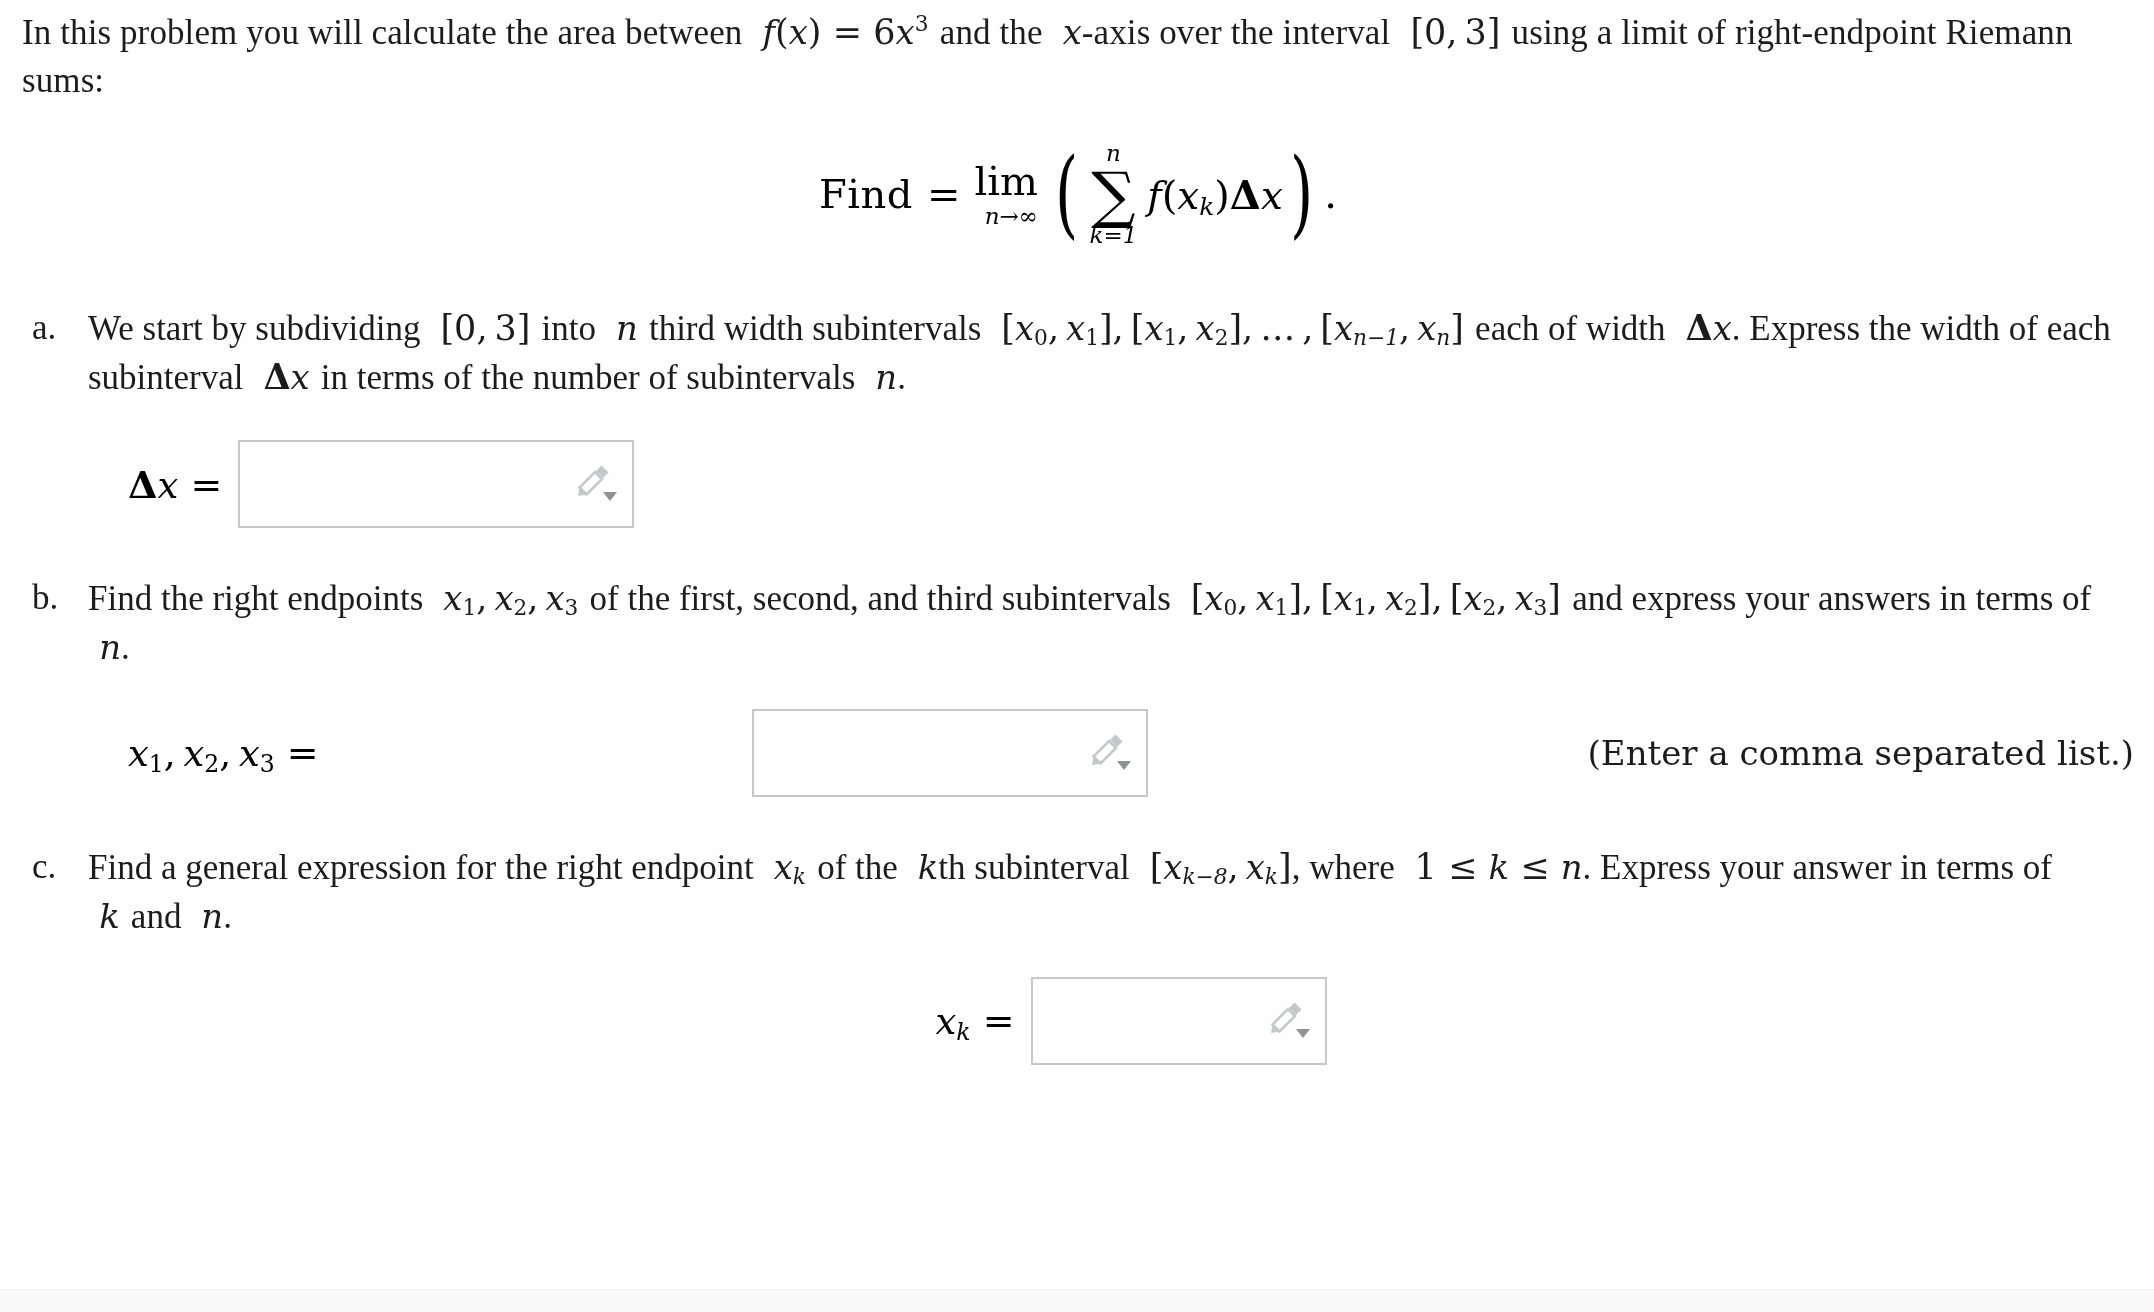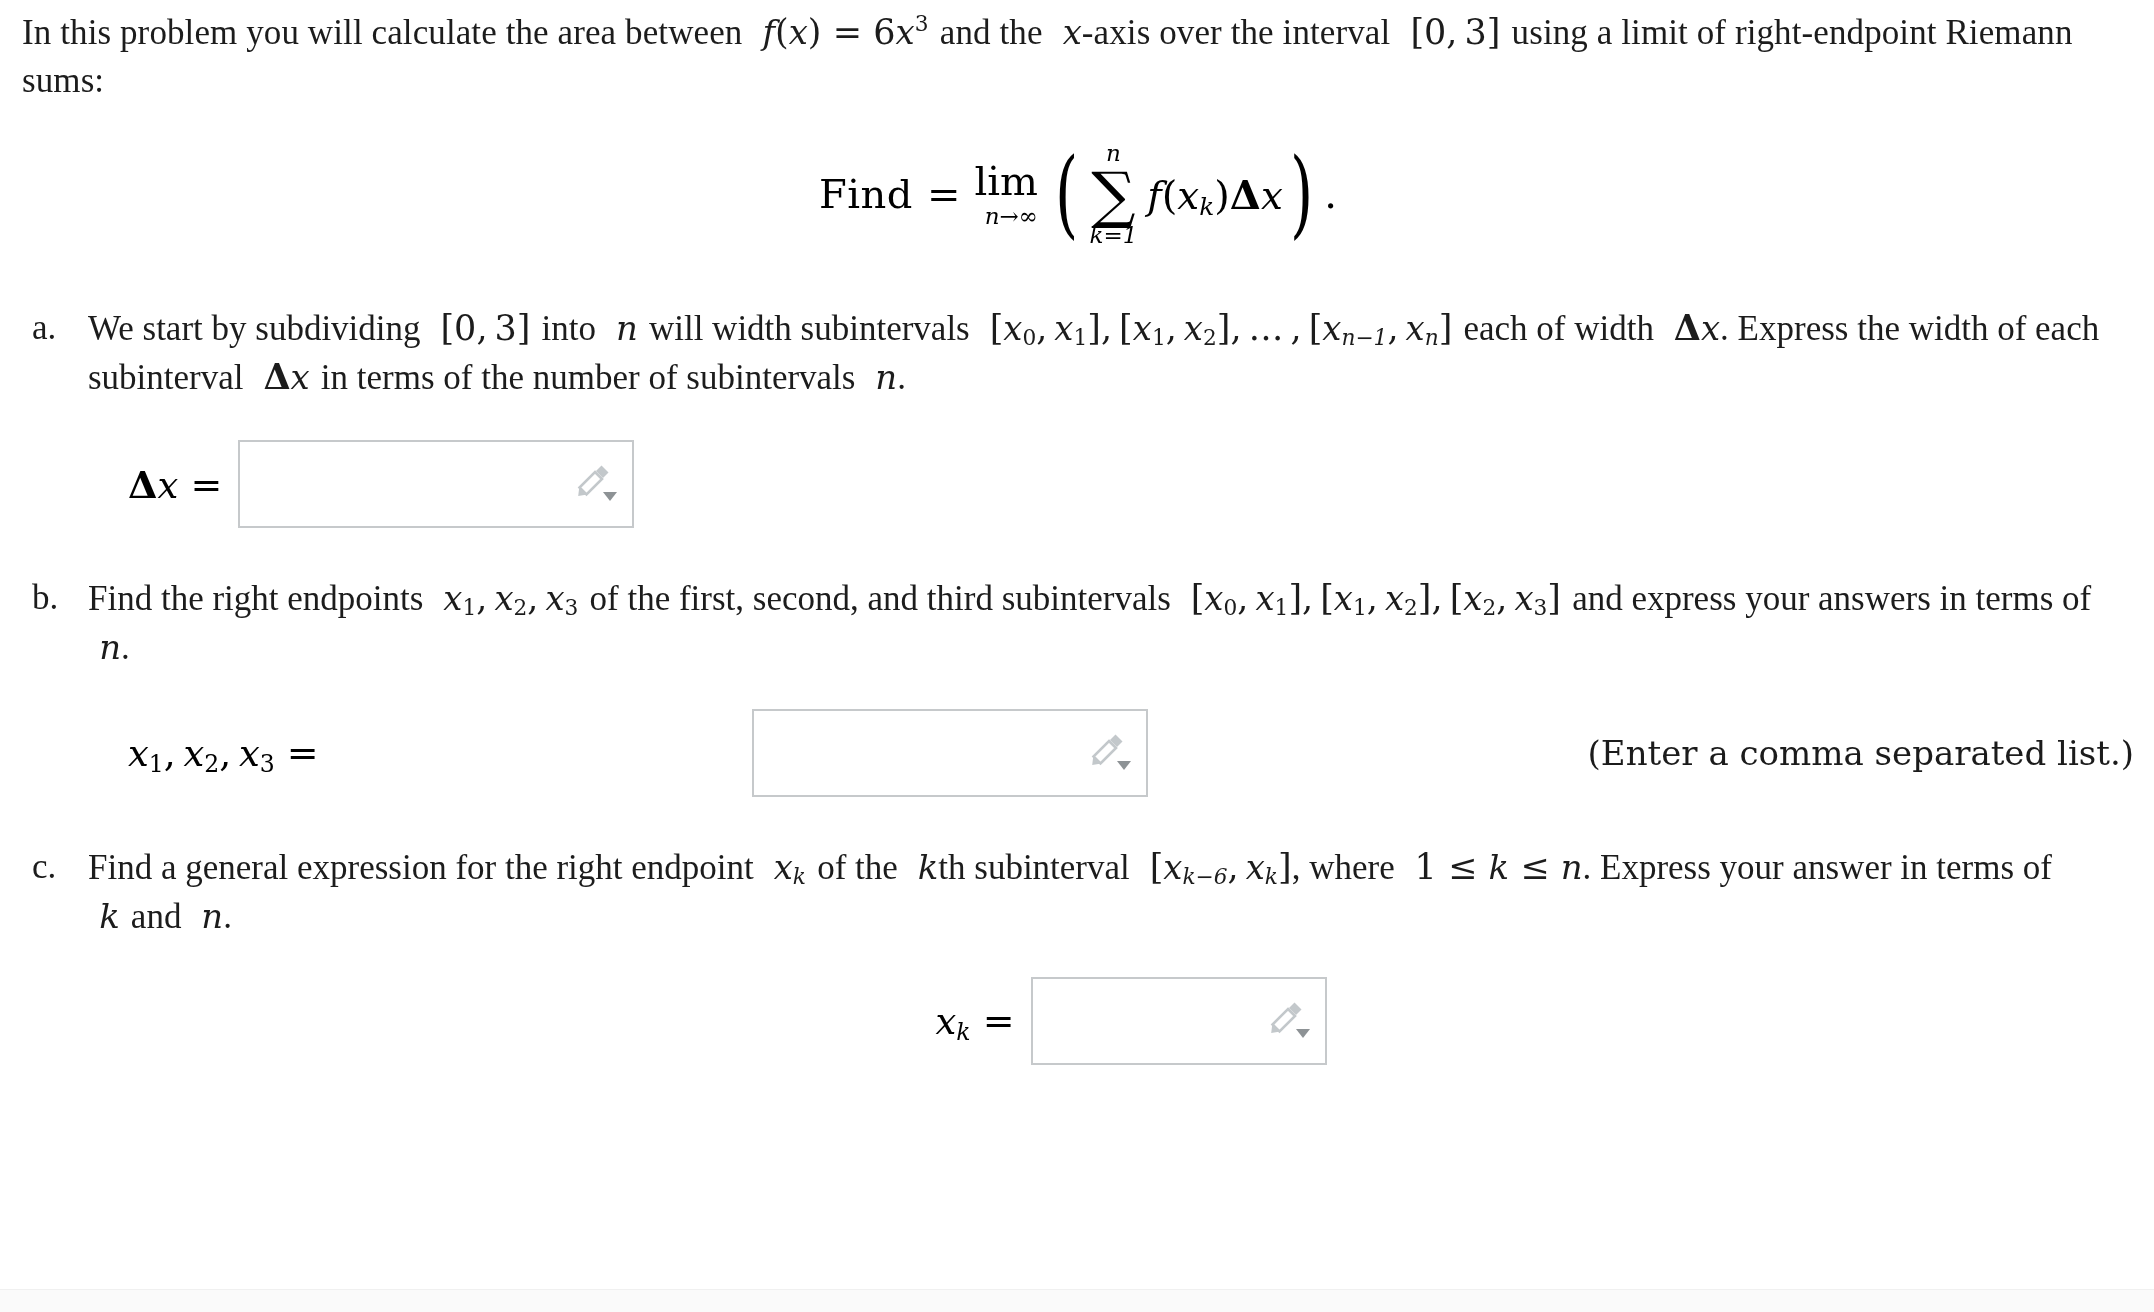--- a/index.html
+++ b/index.html
@@ -261,21 +261,21 @@
     </div>
 
 
     <ol class="parts">
 
       <li style="margin-top:44px;">
         <span class="part-marker">a.</span>
         <div class="part-text">
           <span>We start by subdividing</span>
           <span class="mj">&nbsp;<span class="n">[0, 3]</span>&nbsp;</span><span>into</span>
-          <span class="mj">&nbsp;<i class="v">n</i>&nbsp;</span><span>will width subintervals</span>
+          <span class="mj">&nbsp;<i class="v">n</i>&nbsp;</span><span>third width subintervals</span>
           <span class="mj">&nbsp;<span class="n">[</span><i class="v">x</i><sub class="sbn">0</sub><span class="n">, </span><i class="v">x</i><sub class="sbn">1</sub><span class="n">], [</span><i class="v">x</i><sub class="sbn">1</sub><span class="n">, </span><i class="v">x</i><sub class="sbn">2</sub><span class="n">], … , [</span><i class="v">x</i><sub class="sb">n−1</sub><span class="n">, </span><i class="v">x</i><sub class="sb">n</sub><span class="n">]</span>&nbsp;</span><span>each of width</span>
           <span class="mj">&nbsp;<span class="delta">Δ</span><i class="v">x</i></span><span>. Express the width of each subinterval</span>
           <span class="mj">&nbsp;<span class="delta">Δ</span><i class="v">x</i>&nbsp;</span><span>in terms of the number of subintervals</span>
           <span class="mj">&nbsp;<i class="v">n</i></span><span>.</span>
         </div>
 
         <div class="answer-row" style="margin-top:38px;">
           <span class="answer-label mj"><span class="delta">Δ</span><i class="v">x</i> <span class="n">=</span></span>
           <div class="answer-box" style="width:396px;">
             <input class="answer-input" type="text" value="" placeholder="" style="">
@@ -320,21 +320,21 @@
           <span class="hint-text">(Enter a comma separated list.)</span>
         </div>
       </li>
 
       <li style="margin-top:46px;">
         <span class="part-marker">c.</span>
         <div class="part-text">
           <span>Find a general expression for the right endpoint</span>
           <span class="mj">&nbsp;<i class="v">x</i><sub class="sb">k</sub>&nbsp;</span><span>of the</span>
           <span class="mj">&nbsp;<i class="v">k</i></span><span>th subinterval</span>
-          <span class="mj">&nbsp;<span class="n">[</span><i class="v">x</i><sub class="sb">k−6</sub><span class="n">, </span><i class="v">x</i><sub class="sb">k</sub><span class="n">]</span></span><span>, where</span>
+          <span class="mj">&nbsp;<span class="n">[</span><i class="v">x</i><sub class="sb">k−8</sub><span class="n">, </span><i class="v">x</i><sub class="sb">k</sub><span class="n">]</span></span><span>, where</span>
           <span class="mj">&nbsp;<span class="n">1 ≤</span> <i class="v">k</i> <span class="n">≤</span> <i class="v">n</i></span><span>. Express your answer in terms of</span>
           <span class="mj">&nbsp;<i class="v">k</i>&nbsp;</span><span>and</span>
           <span class="mj">&nbsp;<i class="v">n</i></span><span>.</span>
         </div>
 
         <div class="answer-row" style="margin-top:36px;justify-content:center;">
           <span class="answer-label mj"><i class="v">x</i><sub class="sb">k</sub> <span class="n">=</span></span>
           <div class="answer-box" style="width:296px;">
             <input class="answer-input" type="text" value="" placeholder="" style="">
             <span class="pencil-wrap">

